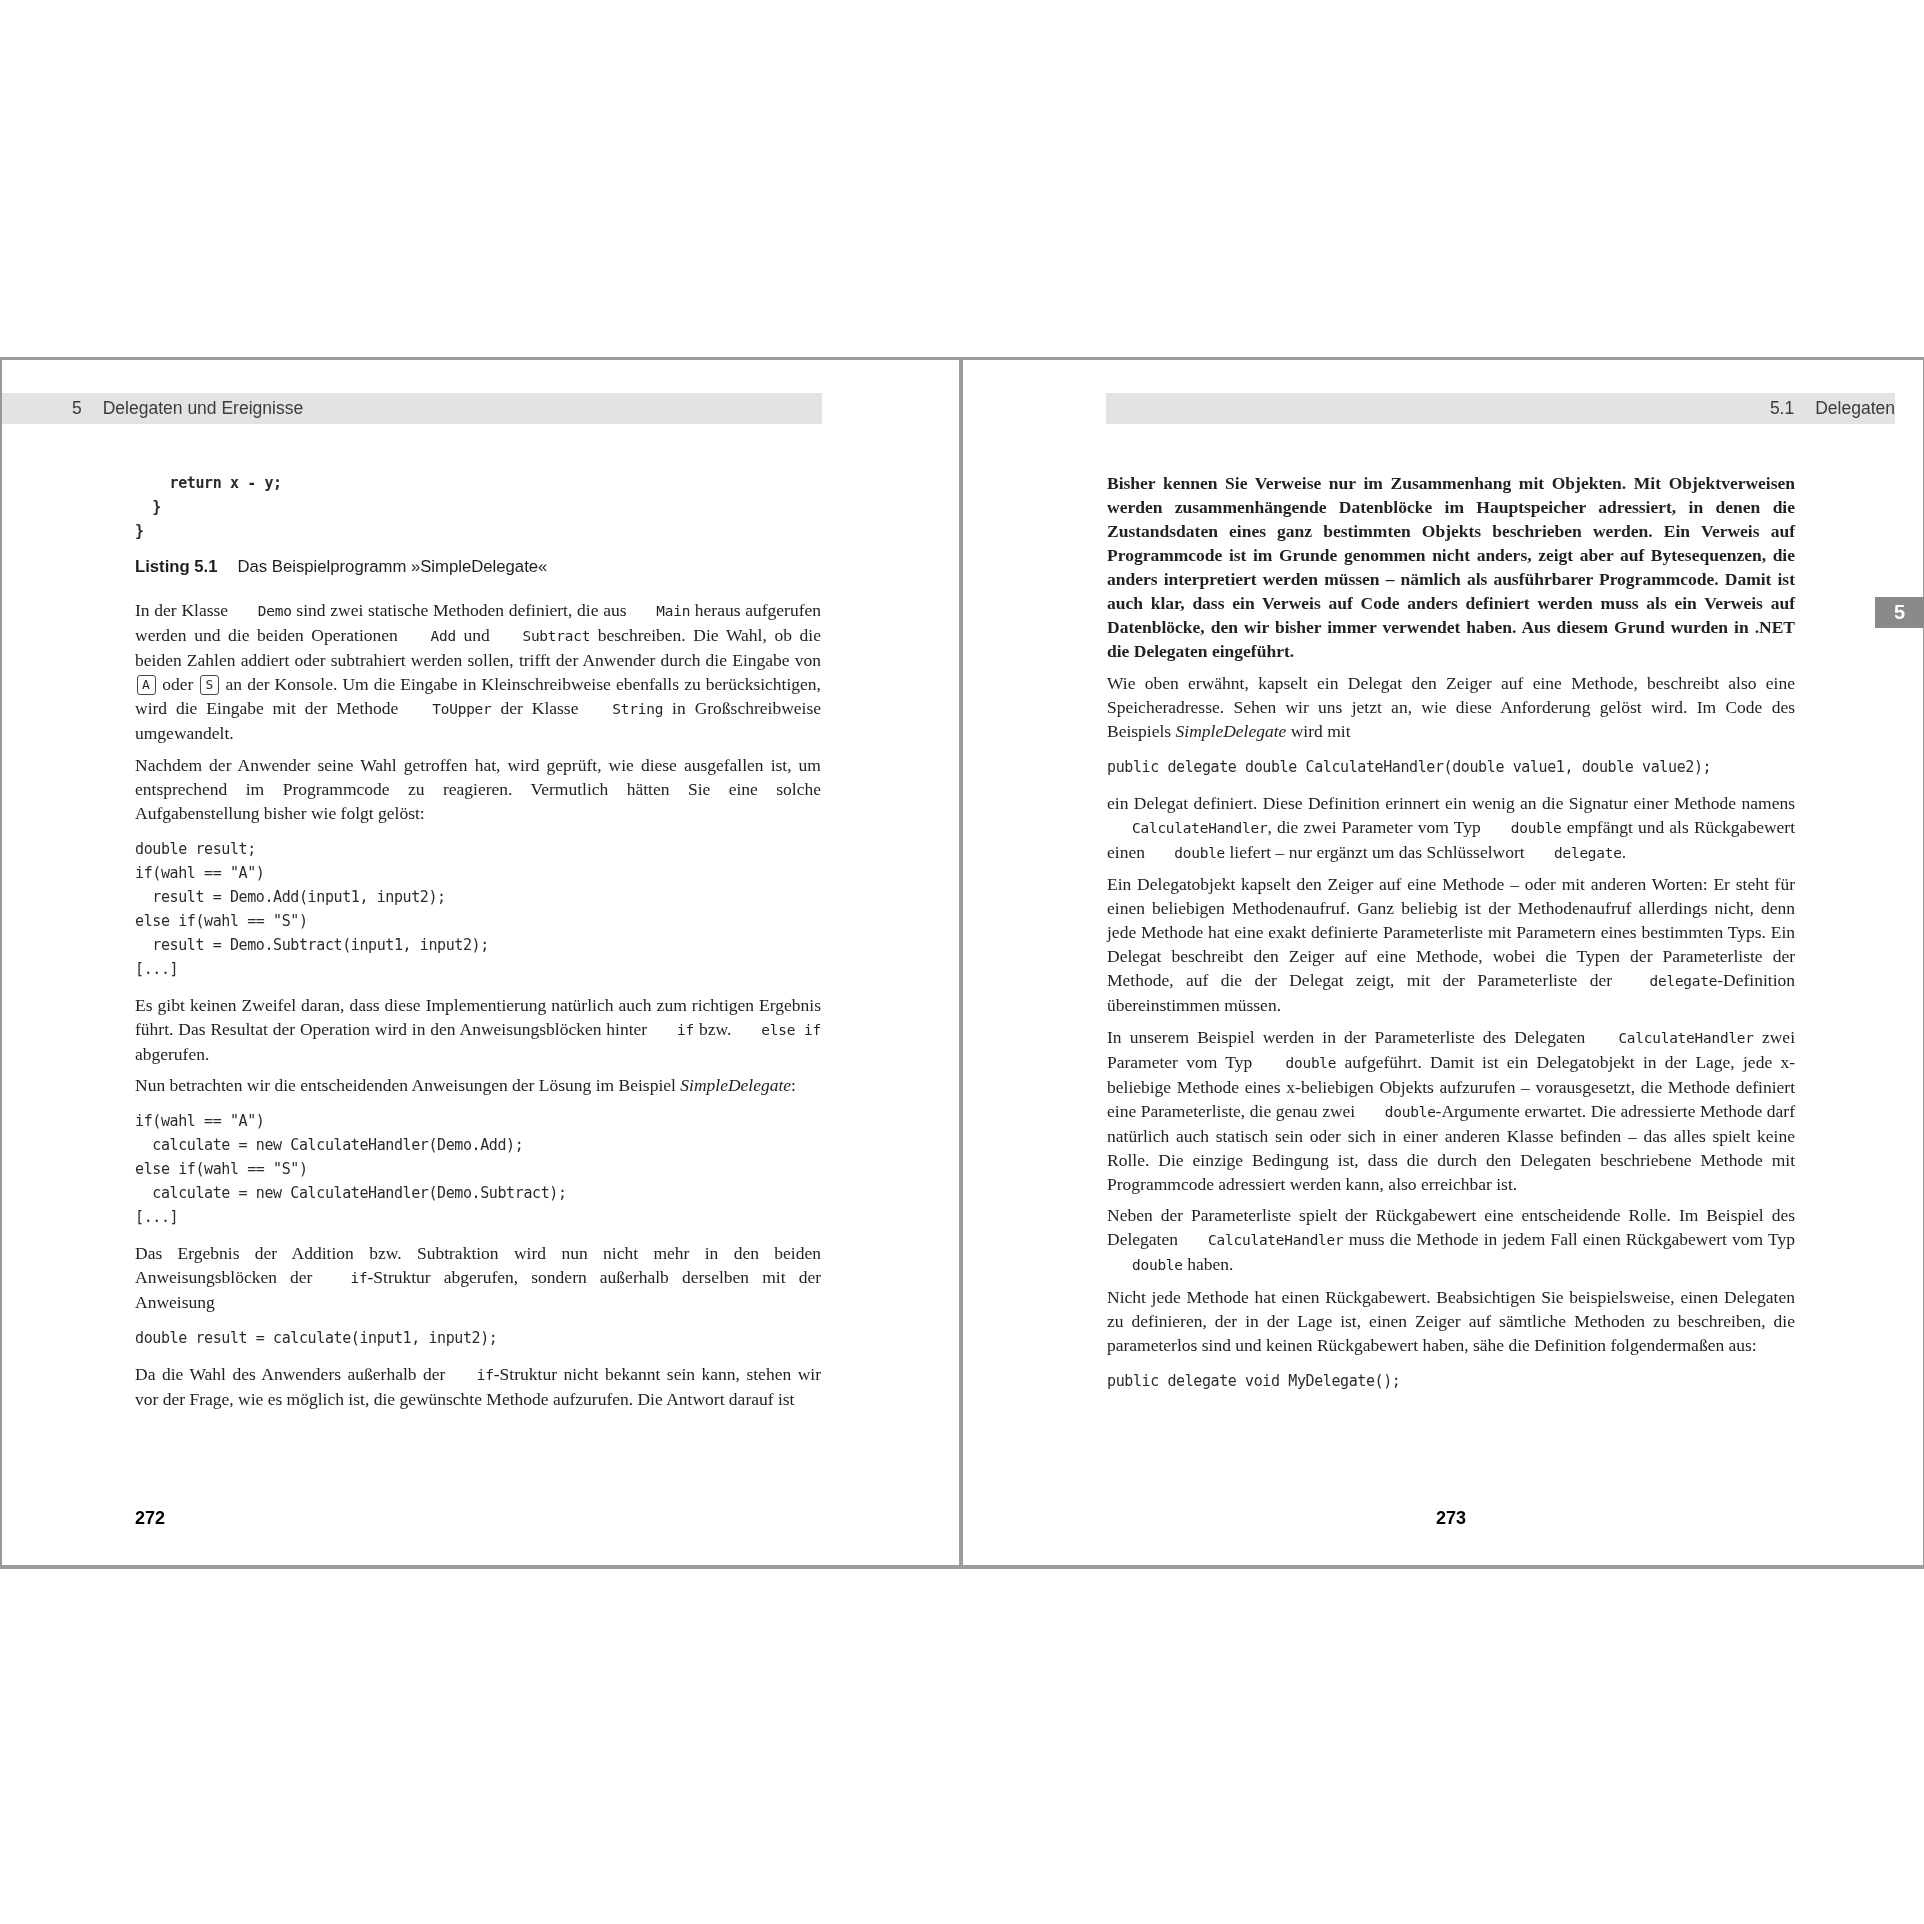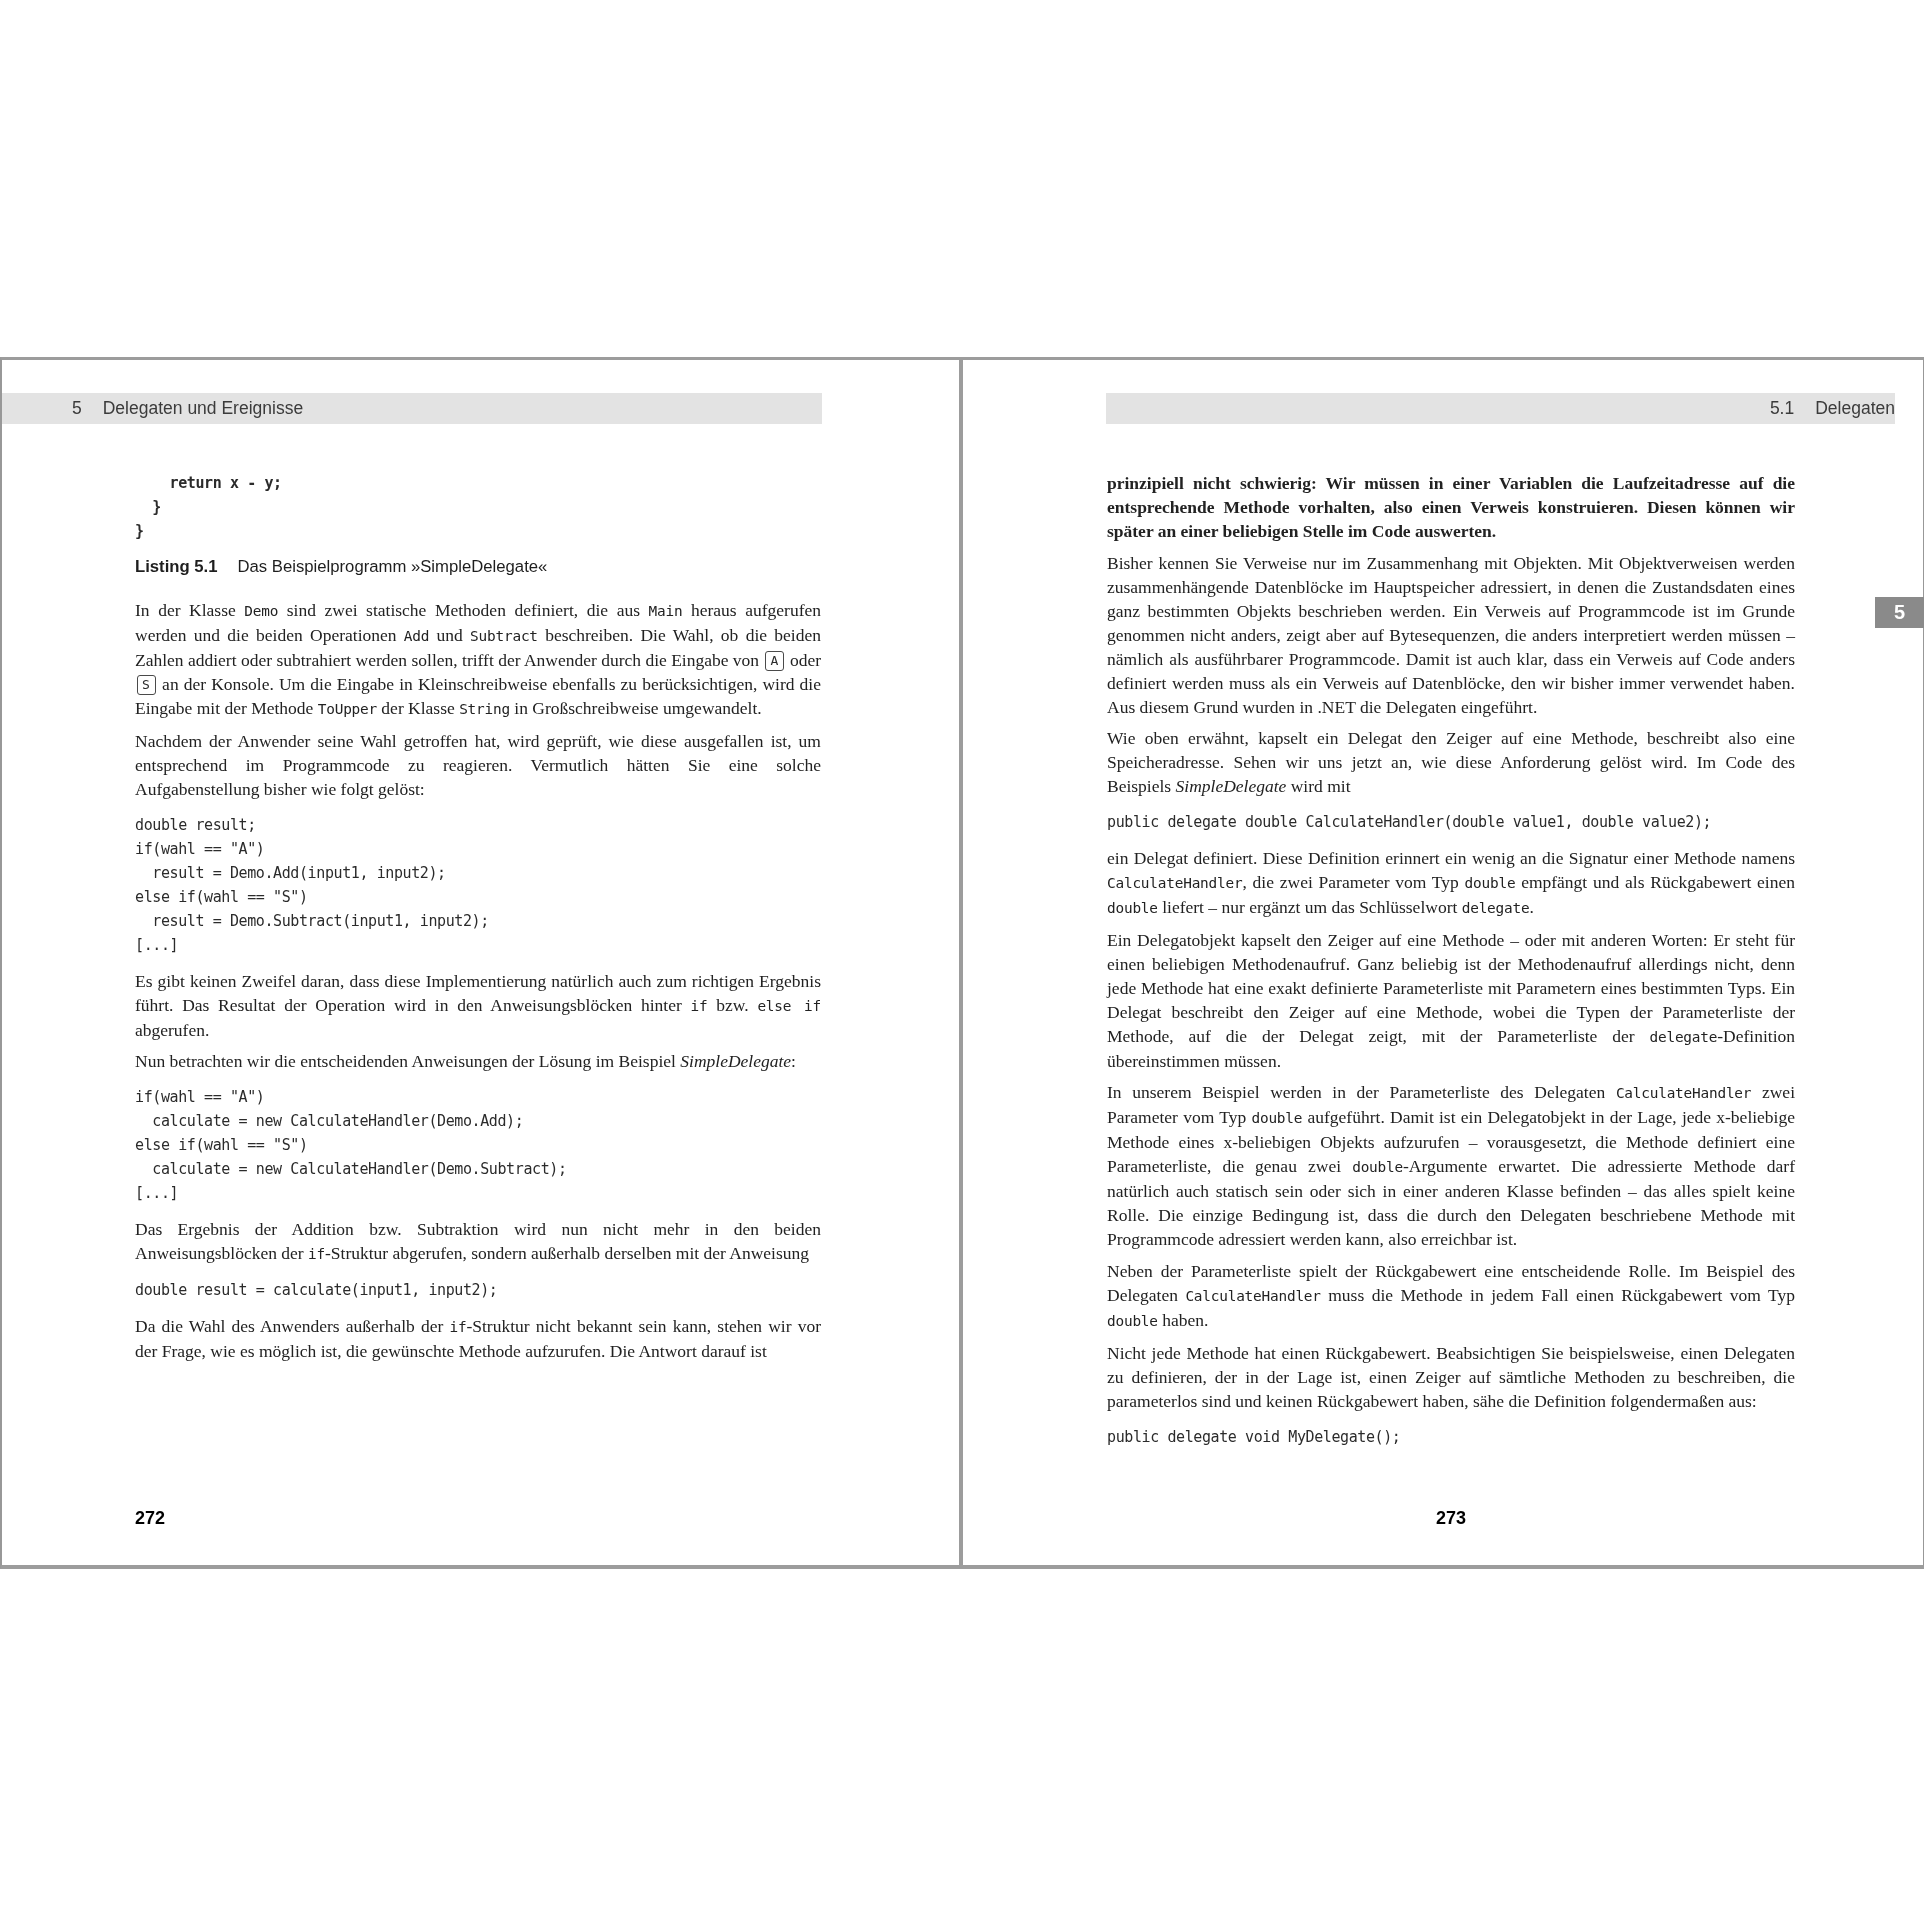--- a/index.html
+++ b/index.html
@@ -107,20 +107,21 @@
     line-height: 23px;
     color: #1e1e1e;
     margin: 12px 0 20px 0;
   }
   .caption .seg-b { font-weight: bold; margin-right: 20px; }
 
   .seg-m {
     font-family: "DejaVu Sans Mono", monospace;
     font-size: 14.4px;
     letter-spacing: -0.2px;
+    margin-left: 25px;
   }
   .seg-i { font-style: italic; }
   .seg-b { font-weight: bold; }
 
   .key {
     display: inline-block;
     font-family: "DejaVu Sans Mono", monospace;
     font-size: 13px;
     line-height: 17.5px;
     border: 1.5px solid #4a4a4a;
@@ -181,21 +182,20 @@
       </div>
     <div class="pagenum left-num">272</div>
   </section>
 
   <section>
     <header class="runhead right-head">
       <span class="rh-num">5.1</span>
       <span class="rh-title">Delegaten</span>
     </header>
     <div class="content content-right">
-        <p class="body"><span class="seg-p">prinzipiell nicht schwierig: Wir müssen in einer Variablen die Laufzeitadresse auf die entsprechende Methode vorhalten, also einen Verweis konstruieren. Diesen können wir später an einer beliebigen Stelle im Code auswerten.</span></p>
         <p class="body"><span class="seg-p">Bisher kennen Sie Verweise nur im Zusammenhang mit Objekten. Mit Objektverweisen werden zusammenhängende Datenblöcke im Hauptspeicher adressiert, in denen die Zustandsdaten eines ganz bestimmten Objekts beschrieben werden. Ein Verweis auf Programmcode ist im Grunde genommen nicht anders, zeigt aber auf Bytesequenzen, die anders interpretiert werden müssen – nämlich als ausführbarer Programmcode. Damit ist auch klar, dass ein Verweis auf Code anders definiert werden muss als ein Verweis auf Datenblöcke, den wir bisher immer verwendet haben. Aus diesem Grund wurden in .NET die Delegaten eingeführt.</span></p>
         <p class="body"><span class="seg-p">Wie oben erwähnt, kapselt ein Delegat den Zeiger auf eine Methode, beschreibt also eine Speicheradresse. Sehen wir uns jetzt an, wie diese Anforderung gelöst wird. Im Code des Beispiels </span><span class="seg-i">SimpleDelegate</span><span class="seg-p"> wird mit</span></p>
         <pre class="code">public delegate double CalculateHandler(double value1, double value2);</pre>
         <p class="body"><span class="seg-p">ein Delegat definiert. Diese Definition erinnert ein wenig an die Signatur einer Methode namens </span><span class="seg-m">CalculateHandler</span><span class="seg-p">, die zwei Parameter vom Typ </span><span class="seg-m">double</span><span class="seg-p"> empfängt und als Rückgabewert einen </span><span class="seg-m">double</span><span class="seg-p"> liefert – nur ergänzt um das Schlüsselwort </span><span class="seg-m">delegate</span><span class="seg-p">.</span></p>
         <p class="body"><span class="seg-p">Ein Delegatobjekt kapselt den Zeiger auf eine Methode – oder mit anderen Worten: Er steht für einen beliebigen Methodenaufruf. Ganz beliebig ist der Methodenaufruf allerdings nicht, denn jede Methode hat eine exakt definierte Parameterliste mit Parametern eines bestimmten Typs. Ein Delegat beschreibt den Zeiger auf eine Methode, wobei die Typen der Parameterliste der Methode, auf die der Delegat zeigt, mit der Parameterliste der </span><span class="seg-m">delegate</span><span class="seg-p">-Definition übereinstimmen müssen.</span></p>
         <p class="body"><span class="seg-p">In unserem Beispiel werden in der Parameterliste des Delegaten </span><span class="seg-m">CalculateHandler</span><span class="seg-p"> zwei Parameter vom Typ </span><span class="seg-m">double</span><span class="seg-p"> aufgeführt. Damit ist ein Delegatobjekt in der Lage, jede x-beliebige Methode eines x-beliebigen Objekts aufzurufen – vorausgesetzt, die Methode definiert eine Parameterliste, die genau zwei </span><span class="seg-m">double</span><span class="seg-p">-Argumente erwartet. Die adressierte Methode darf natürlich auch statisch sein oder sich in einer anderen Klasse befinden – das alles spielt keine Rolle. Die einzige Bedingung ist, dass die durch den Delegaten beschriebene Methode mit Programmcode adressiert werden kann, also erreichbar ist.</span></p>
         <p class="body"><span class="seg-p">Neben der Parameterliste spielt der Rückgabewert eine entscheidende Rolle. Im Beispiel des Delegaten </span><span class="seg-m">CalculateHandler</span><span class="seg-p"> muss die Methode in jedem Fall einen Rückgabewert vom Typ </span><span class="seg-m">double</span><span class="seg-p"> haben.</span></p>
         <p class="body"><span class="seg-p">Nicht jede Methode hat einen Rückgabewert. Beabsichtigen Sie beispielsweise, einen Delegaten zu definieren, der in der Lage ist, einen Zeiger auf sämtliche Methoden zu beschreiben, die parameterlos sind und keinen Rückgabewert haben, sähe die Definition folgendermaßen aus:</span></p>
         <pre class="code">public delegate void MyDelegate();</pre>
       </div>

